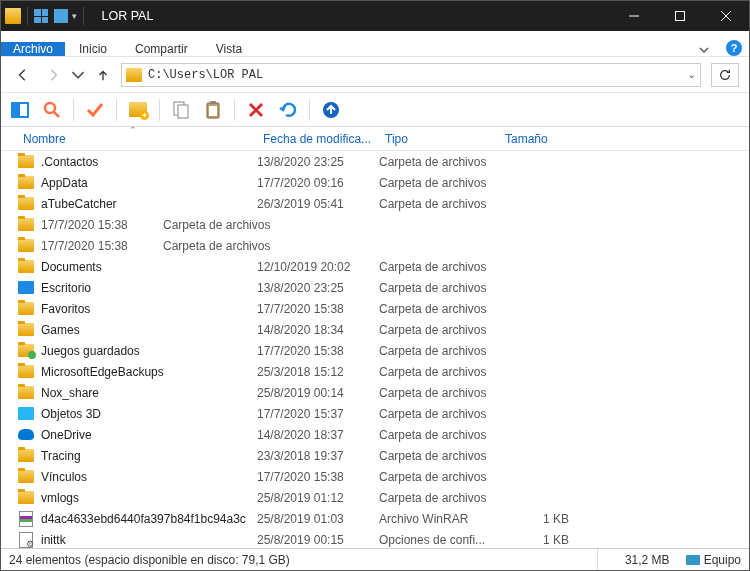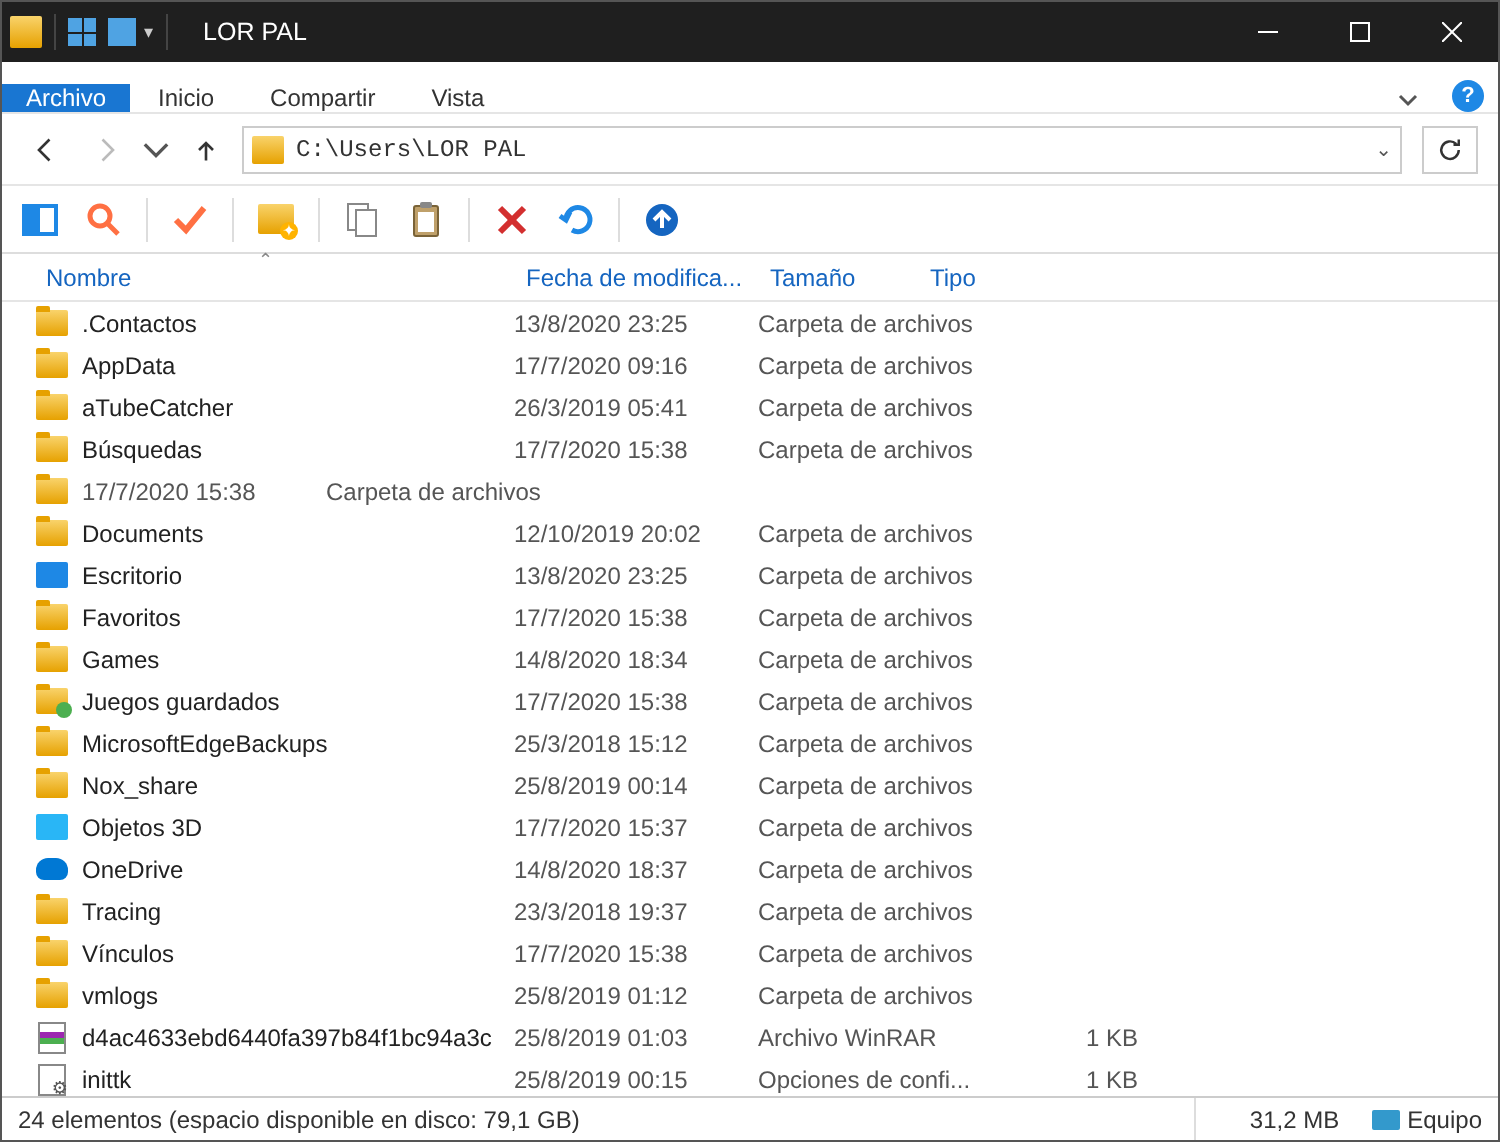--- a/index.html
+++ b/index.html
@@ -216,22 +216,22 @@
         <circle cx="10" cy="10" r="8" fill="#1565c0"></circle>
         <path d="M10 14 L10 6 M6 10 L10 6 L14 10" fill="none" stroke="#fff" stroke-width="2"></path>
       </svg>
     </div>
 </div>
 
 <div class="headers">
   <span class="sort-ind">⌃</span>
   <div class="col col-name">Nombre</div>
   <div class="col col-date">Fecha de modifica...</div>
+  <div class="col col-type">Tipo</div>
   <div class="col col-size">Tamaño</div>
-  <div class="col col-type">Tipo</div>
 </div>
 
 <div class="filelist" id="filelist">
     <div class="row">
       <div class="icon">
         <div class="folder"></div>
       </div>
       <div class="name">.Contactos</div>
       <div class="date">13/8/2020 23:25</div>
       <div class="type">Carpeta de archivos</div>
@@ -252,21 +252,20 @@
       </div>
       <div class="name">aTubeCatcher</div>
       <div class="date">26/3/2019 05:41</div>
       <div class="type">Carpeta de archivos</div>
       <div class="size"></div>
     </div>
     <div class="row">
       <div class="icon">
         <div class="folder"></div>
       </div>
-      <div class="name">Búsquedas</div>
       <div class="date">17/7/2020 15:38</div>
       <div class="type">Carpeta de archivos</div>
       <div class="size"></div>
     </div>
     <div class="row">
       <div class="icon">
         <div class="folder"></div>
       </div>
       <div class="date">17/7/2020 15:38</div>
       <div class="type">Carpeta de archivos</div>

